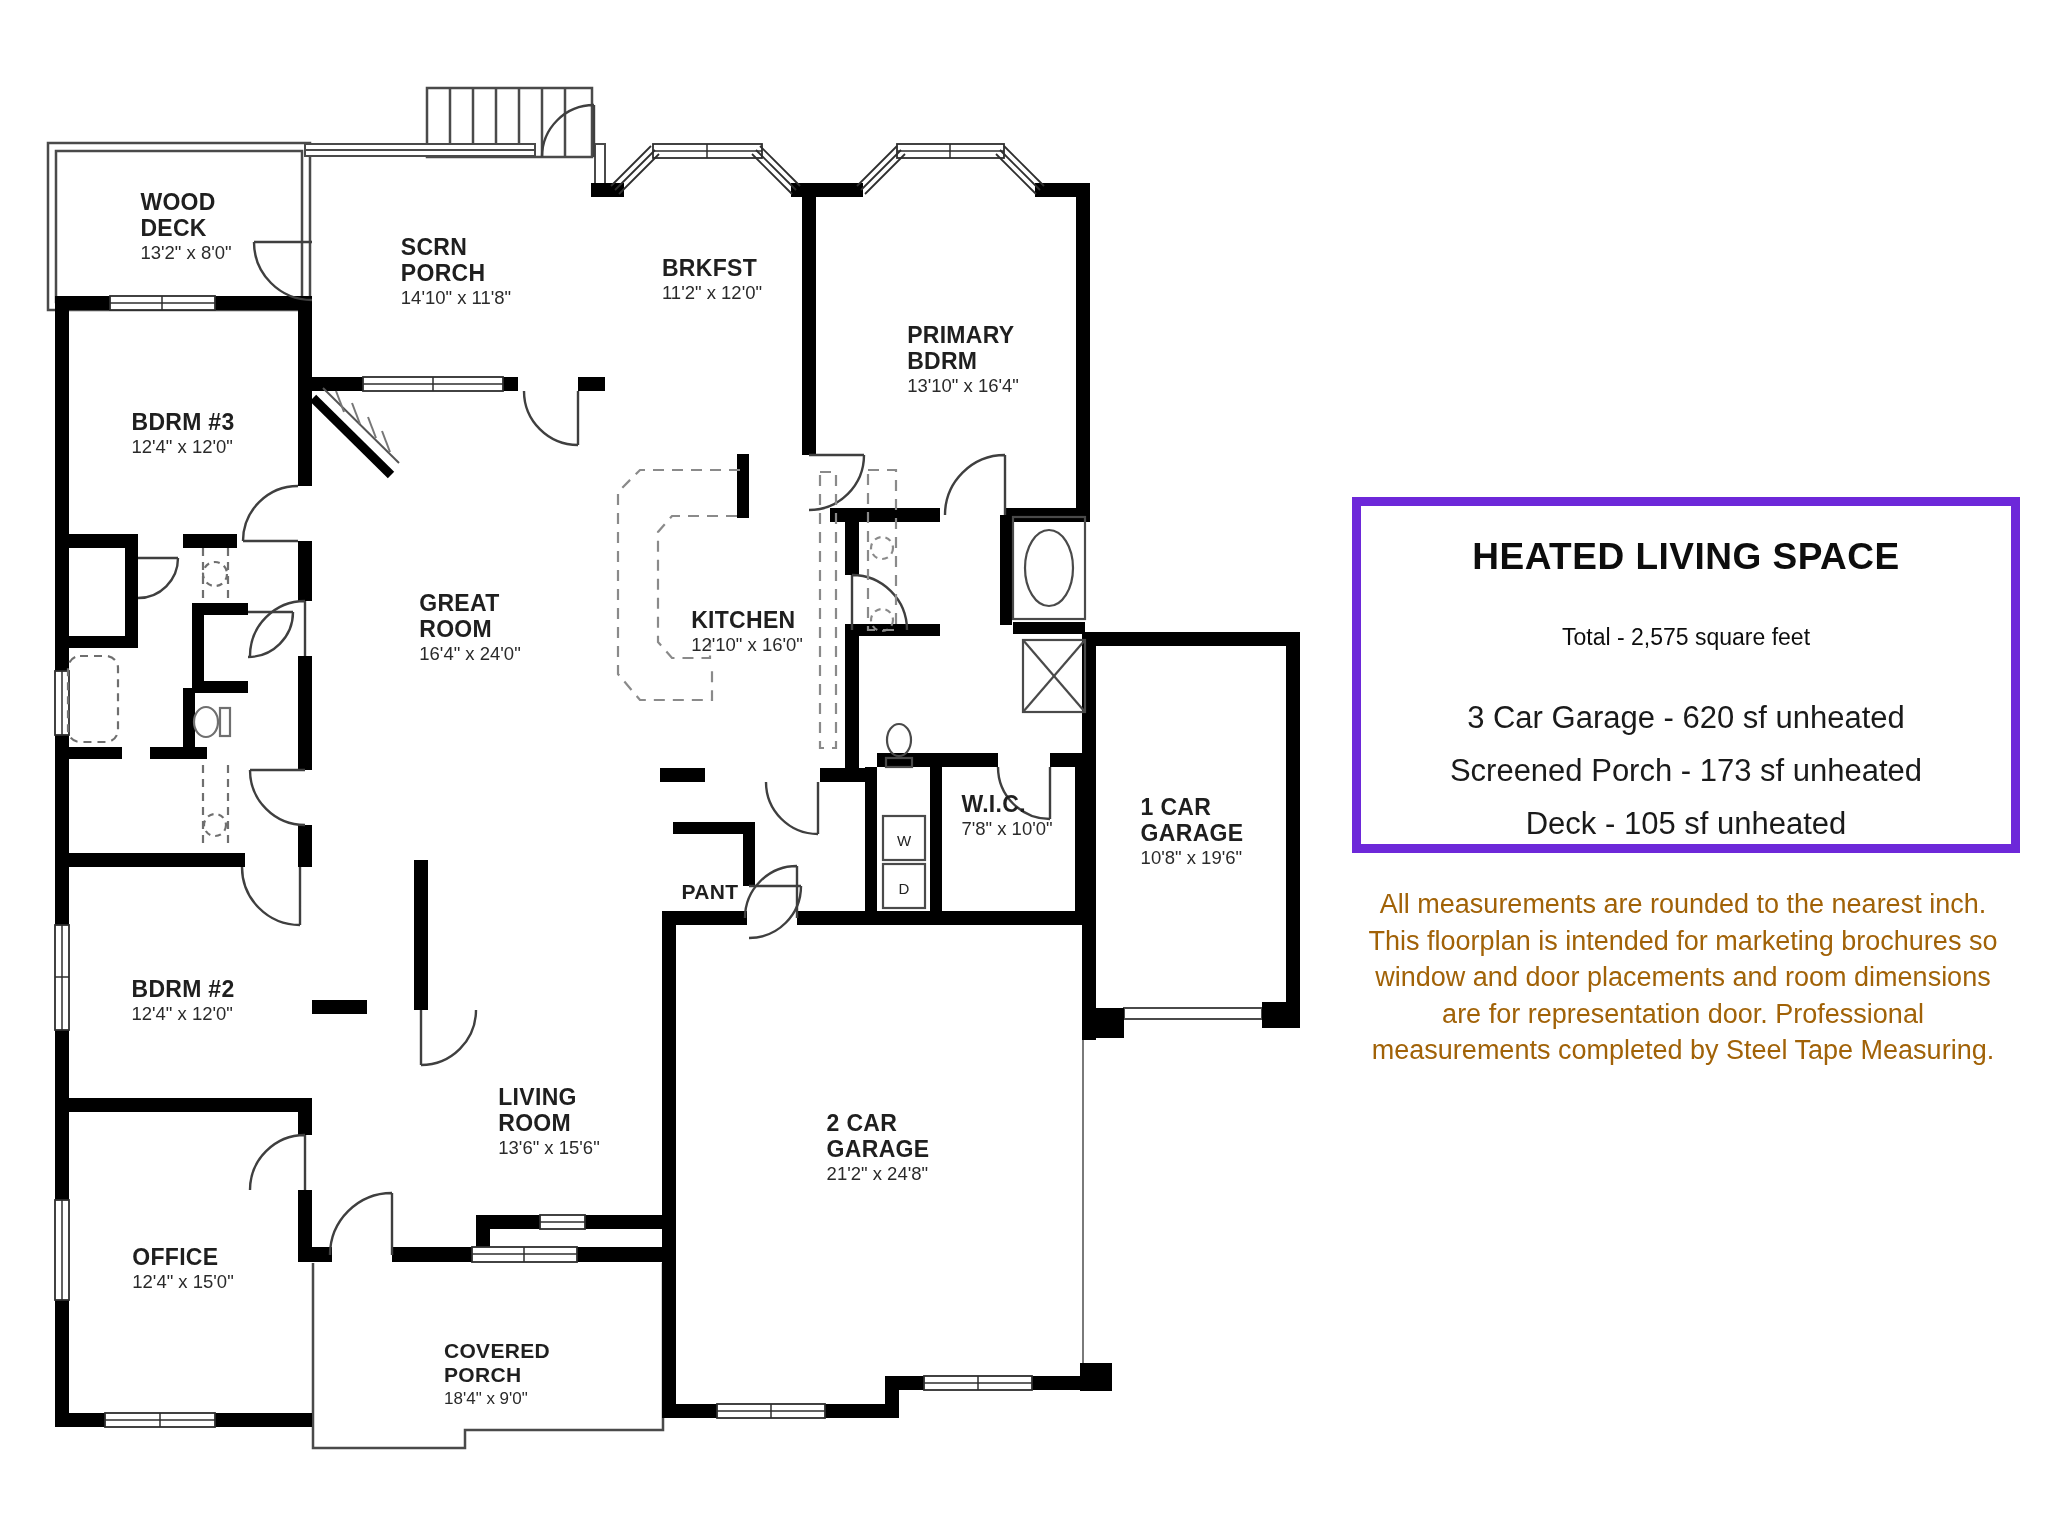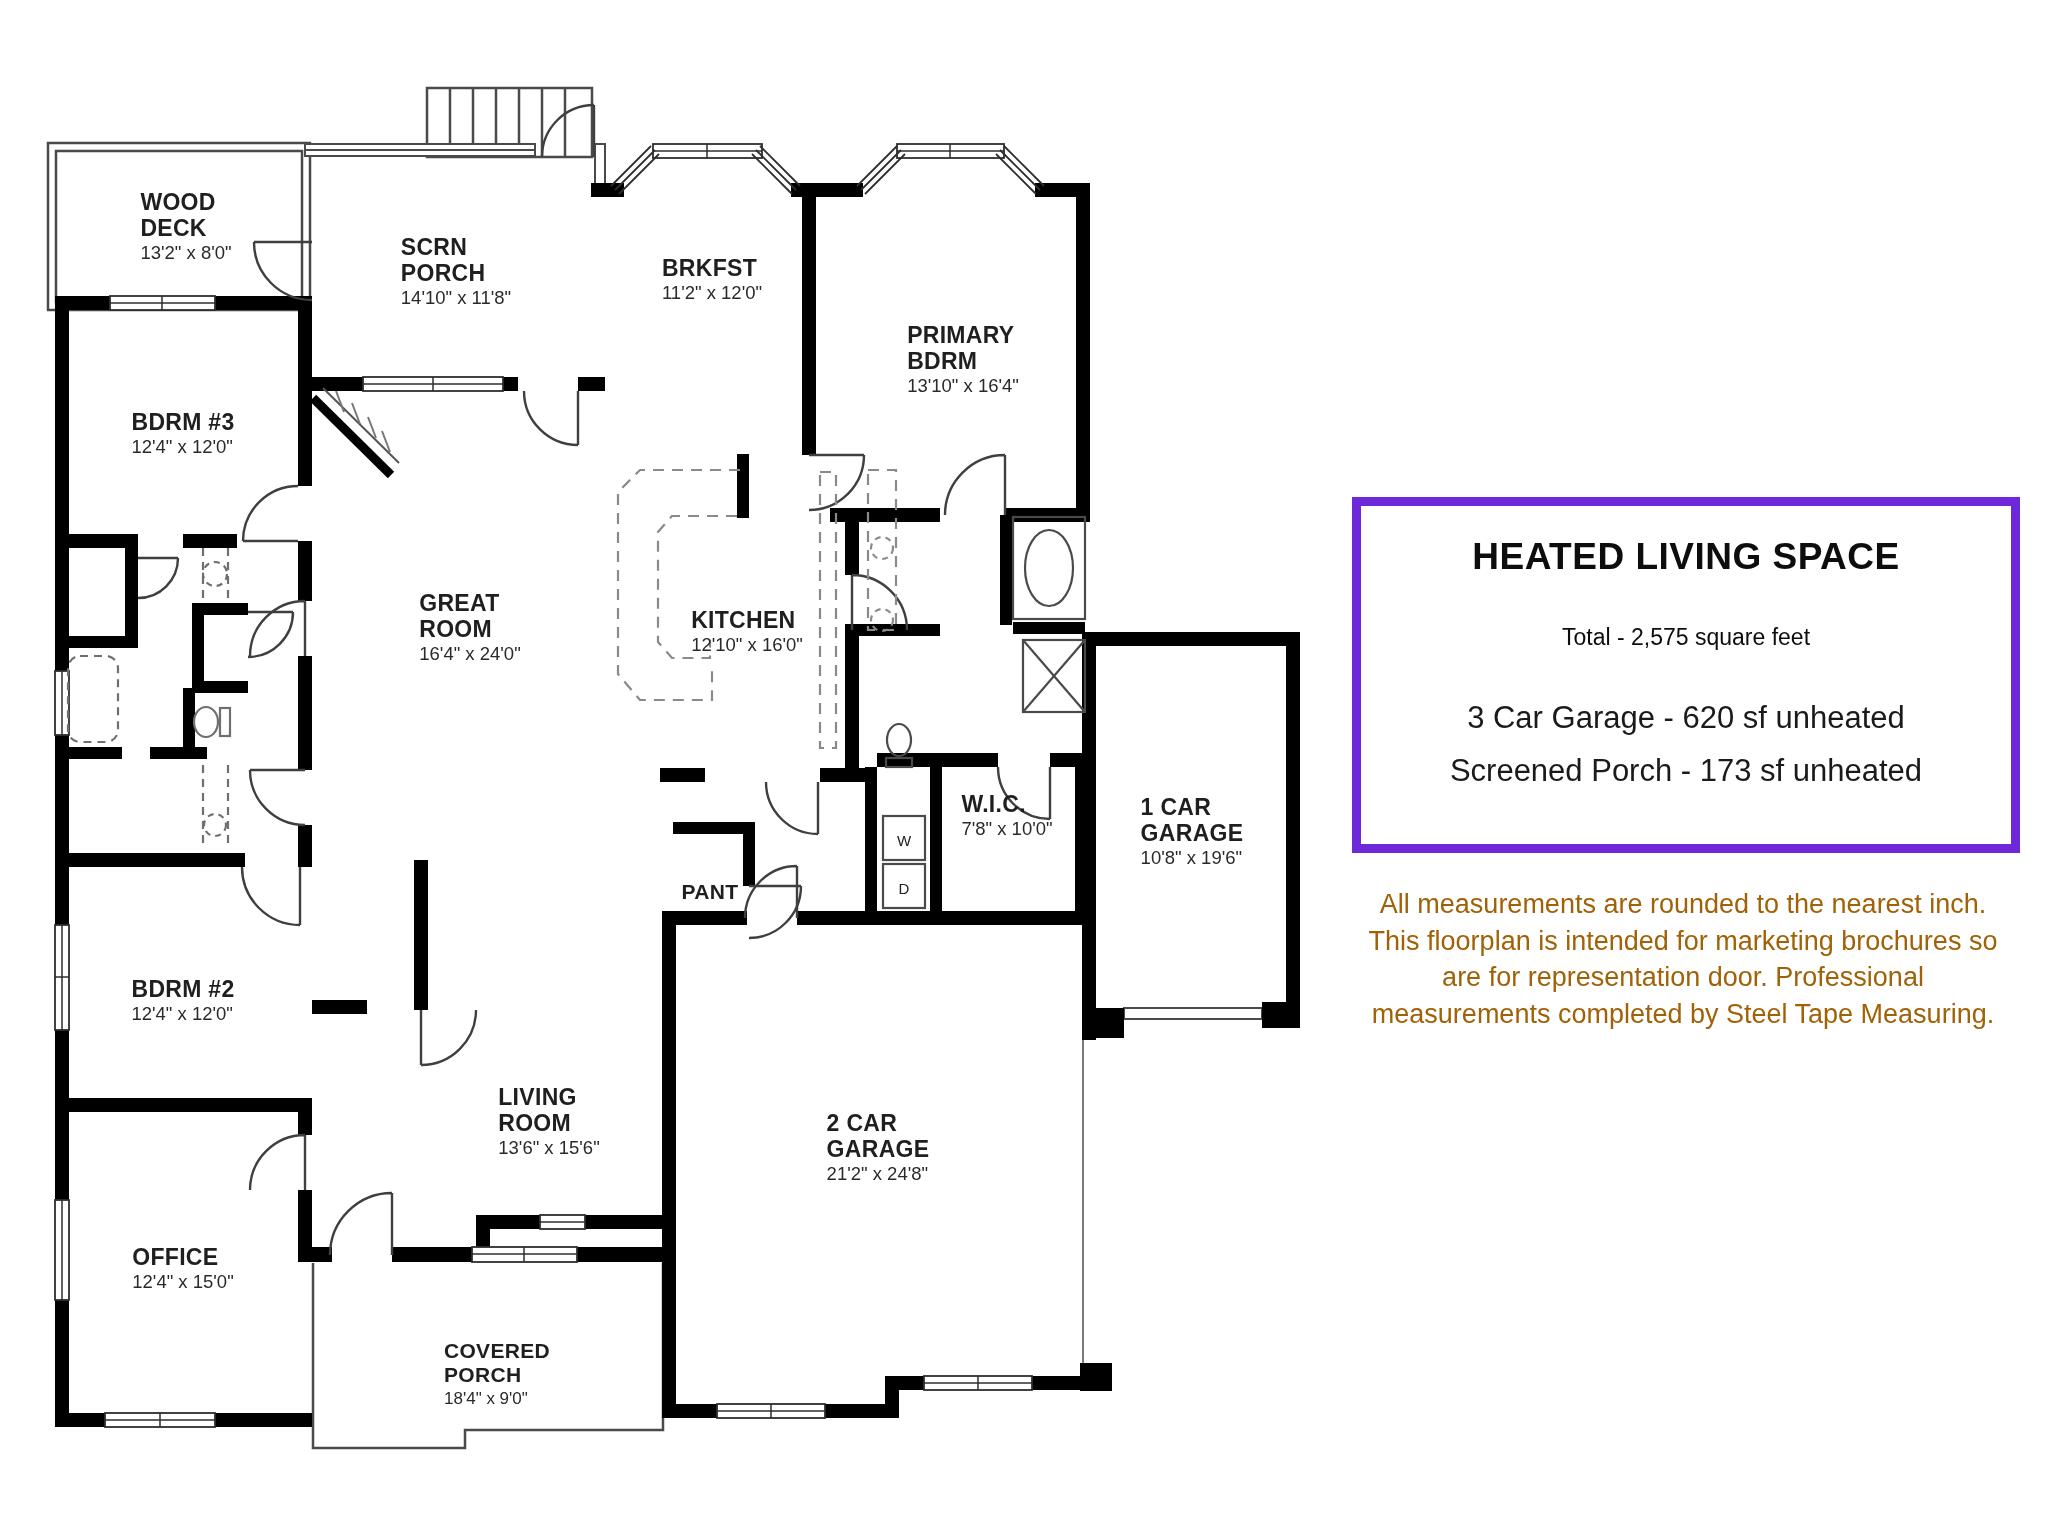--- a/index.html
+++ b/index.html
@@ -327,23 +327,25 @@
   <div class="rname">GARAGE</div>
   <div class="rdim">21'2" x 24'8"</div>
 </div>
 
 <div id="infobox">
   <div class="t1">HEATED LIVING SPACE</div>
   <div class="t2">Total - 2,575 square feet</div>
   <div class="items">
     <div>3 Car Garage - 620 sf unheated</div>
     <div>Screened Porch - 173 sf unheated</div>
+    <div>Deck - 105 sf unheated</div>
   </div>
 </div>
 
 <div id="disclaimer">
   <div>All measurements are rounded to the nearest inch.</div>
   <div>This floorplan is intended for marketing brochures so</div>
+  <div>window and door placements and room dimensions</div>
   <div>are for representation door. Professional</div>
   <div>measurements completed by Steel Tape Measuring.</div>
 </div>
 
 </div>
 
 </body></html>

